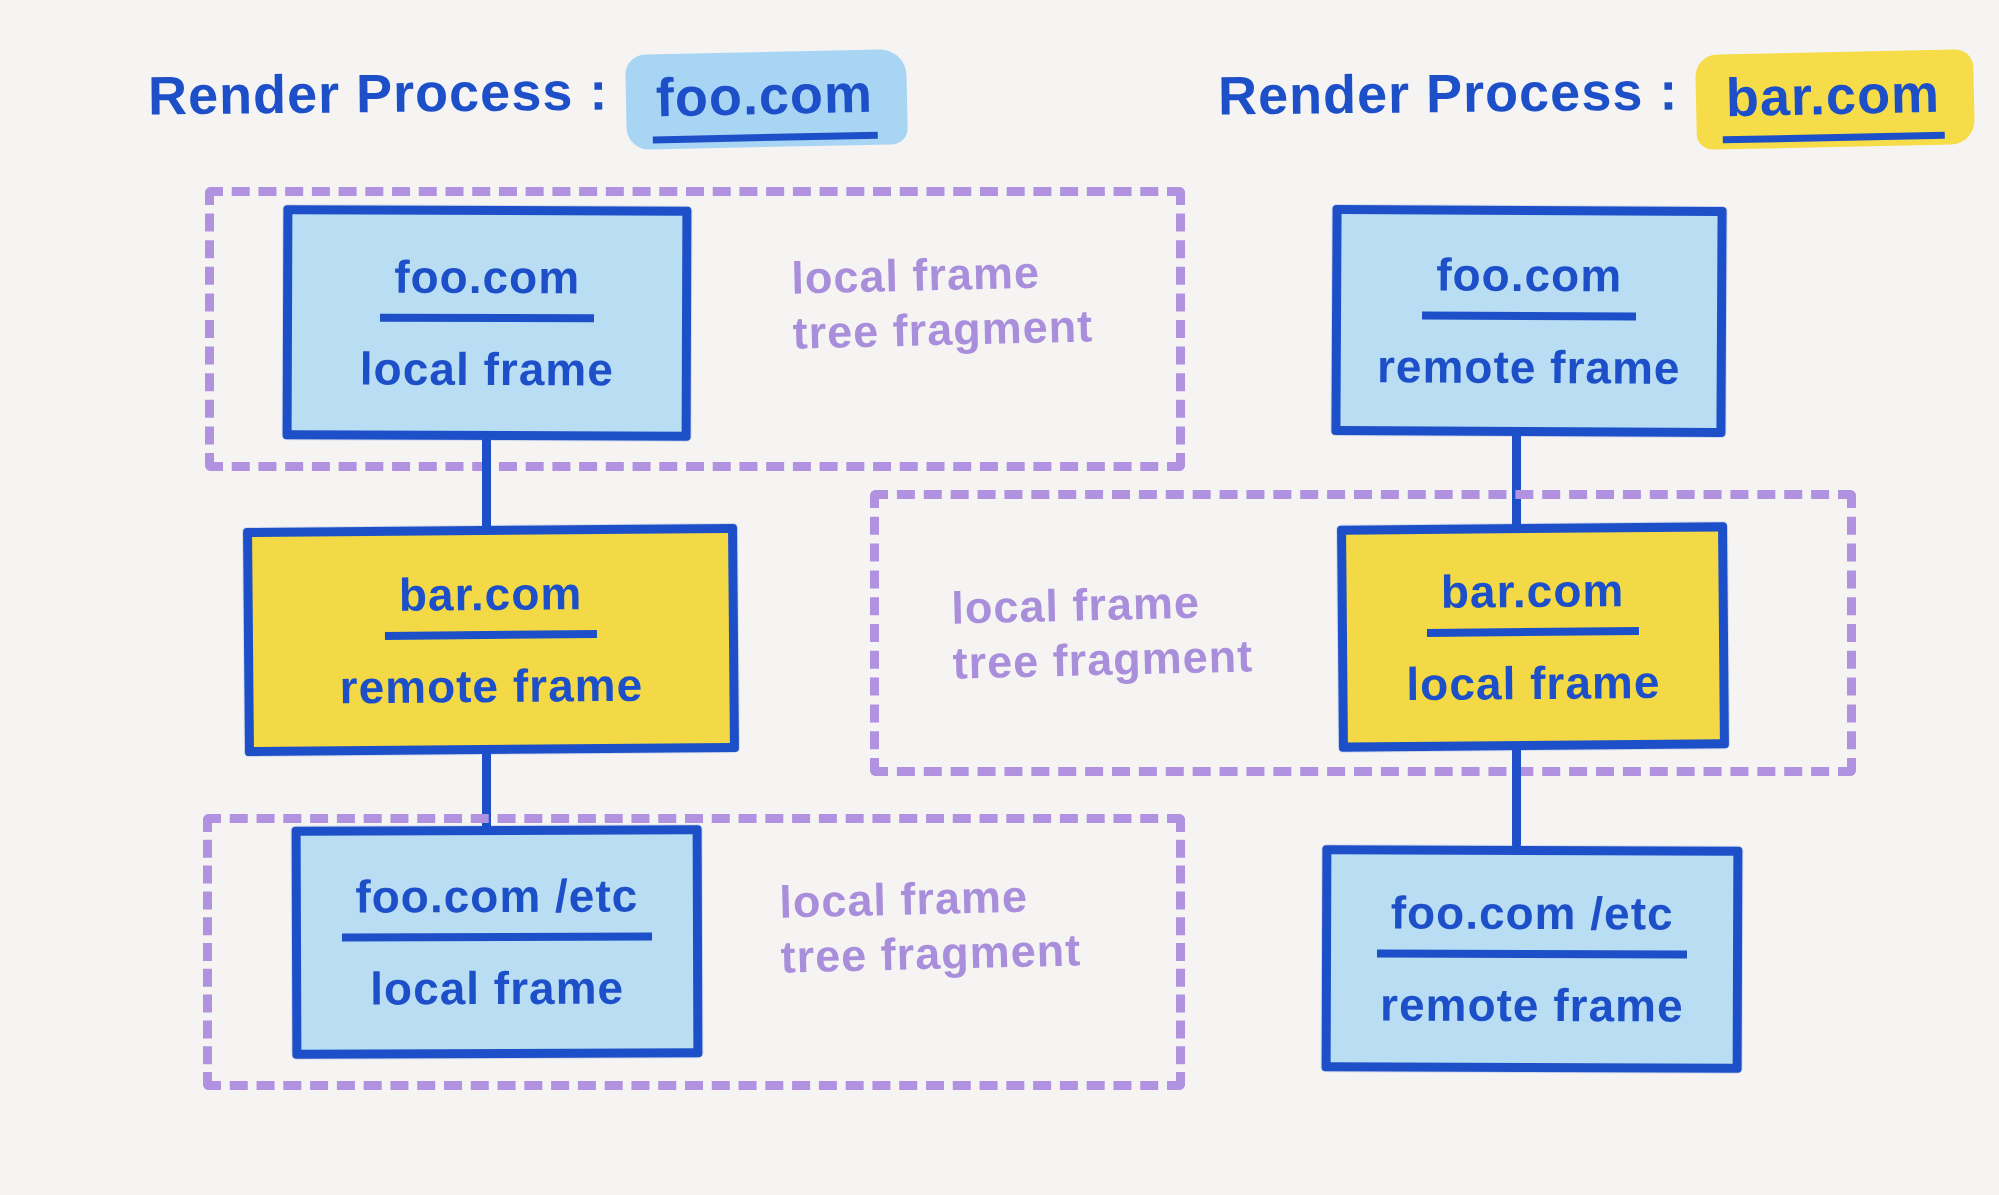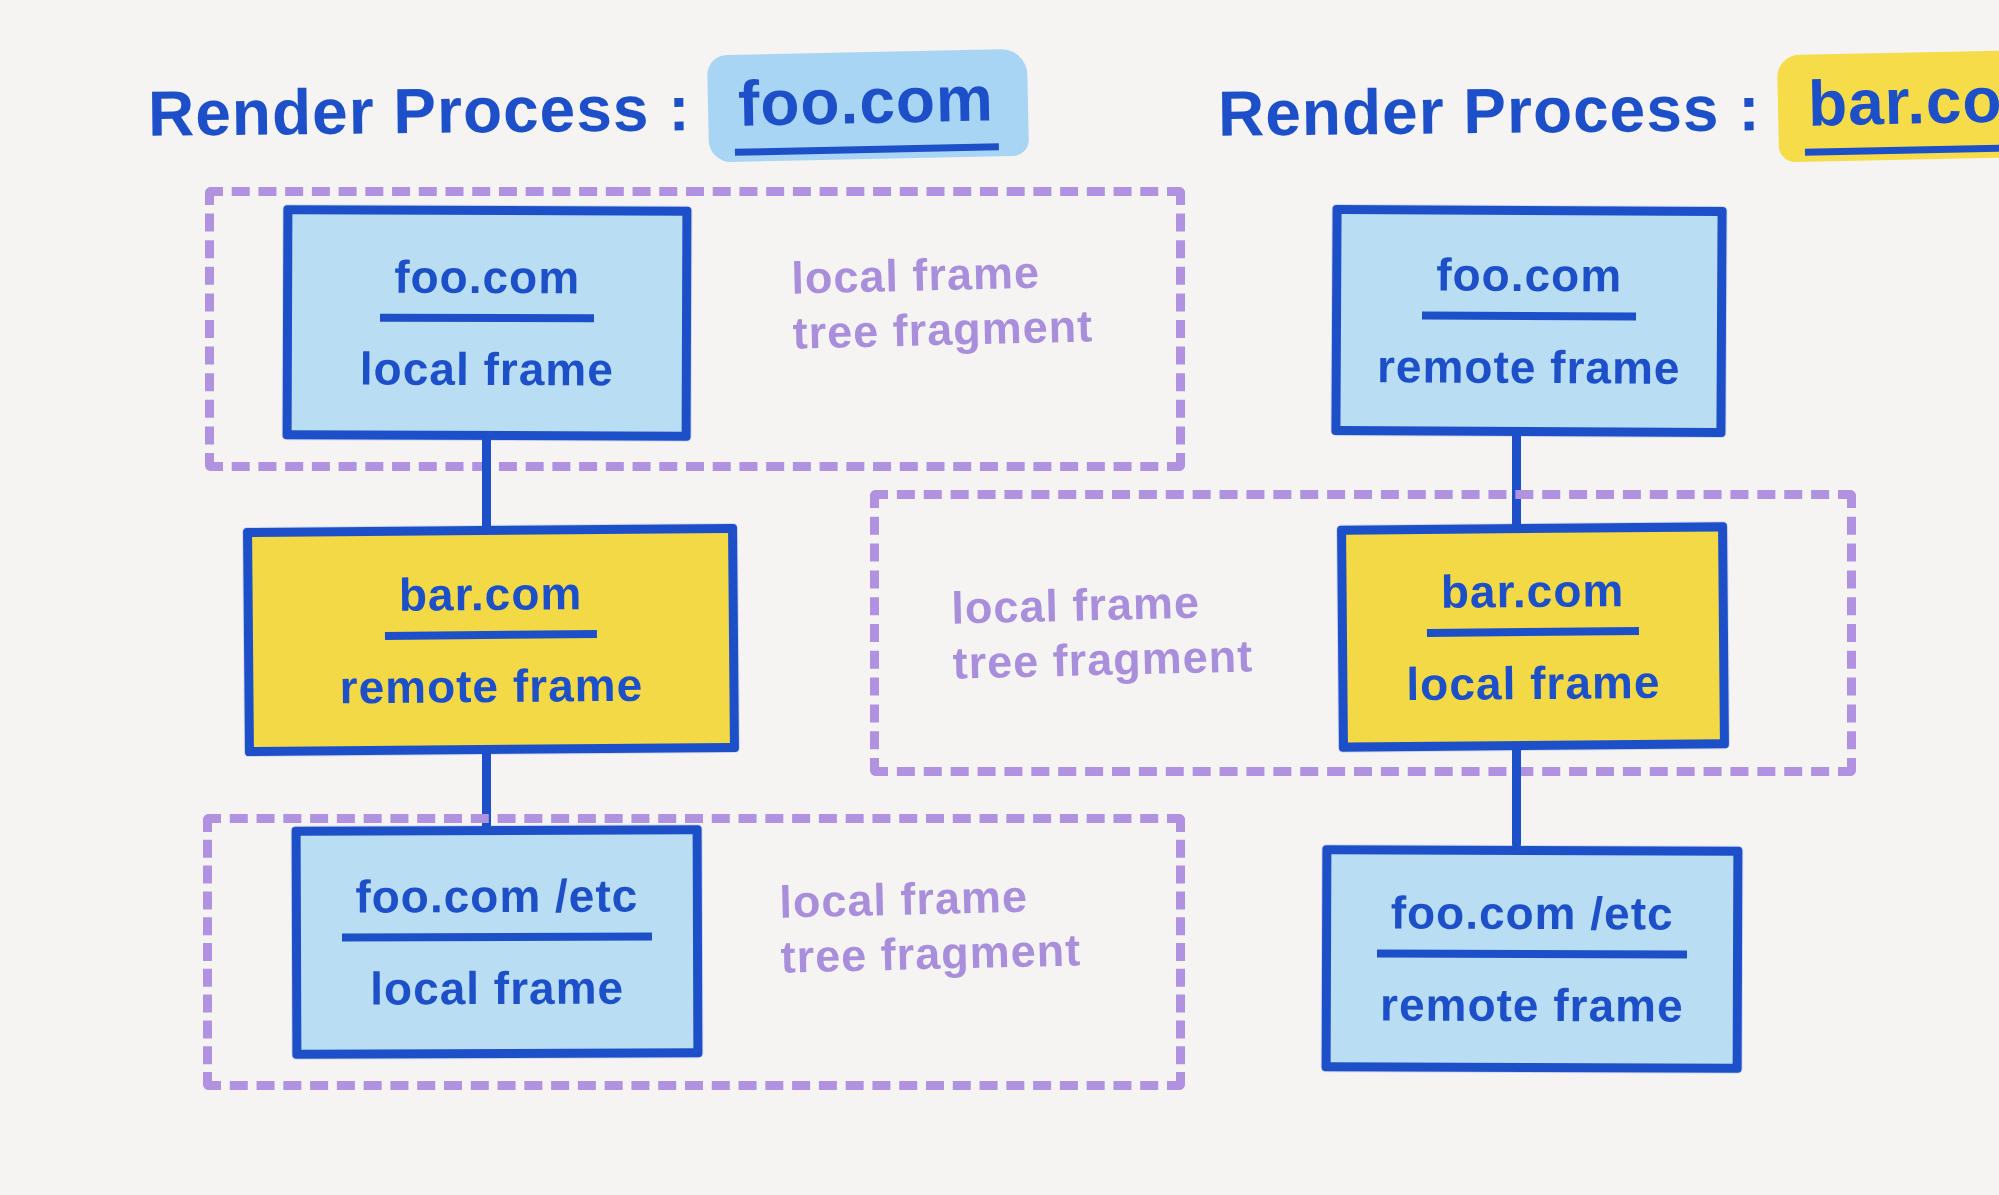--- a/index.html
+++ b/index.html
@@ -18,23 +18,23 @@
   .canvas{
     position:relative;
     width:1999px;height:1195px;
     background:var(--bg);
     overflow:hidden;
   }
 
   
   .title{
     position:absolute;
-    display:flex;align-items:center;gap:18px;
+    display:flex;align-items:flex-start;gap:18px;
     color:var(--ink);
-    font-size:64px;font-weight:bold;letter-spacing:1px;
+    font-size:54px;font-weight:bold;letter-spacing:1px;
     white-space:nowrap;
   }
   .title .prefix{transform:rotate(-0.6deg);padding-top:10px;}
   .title .hl{
     display:inline-block;
     padding:12px 30px 6px 26px;
     transform:rotate(-1.2deg);
   }
   .title .hl.blue{background:var(--hl-blue);border-radius:20px 26px 16px 22px;}
   .title .hl.yellow{background:var(--hl-yellow);border-radius:22px 18px 24px 16px;}

